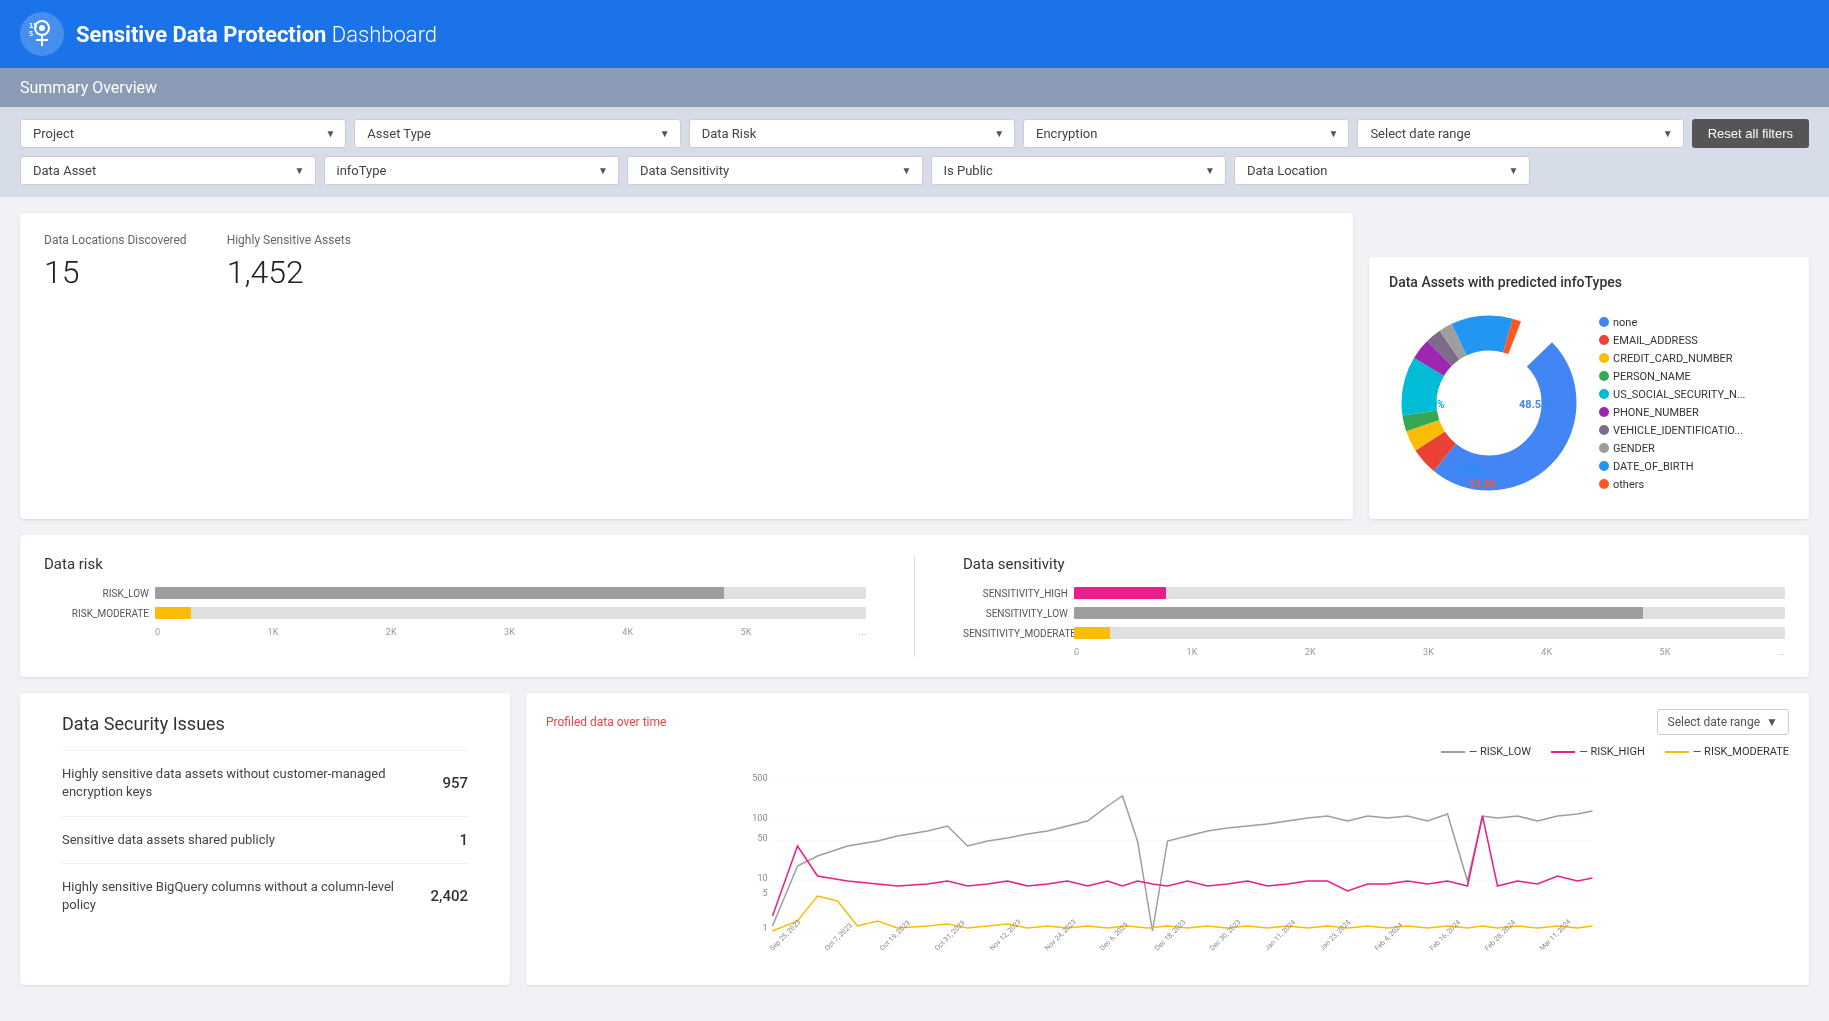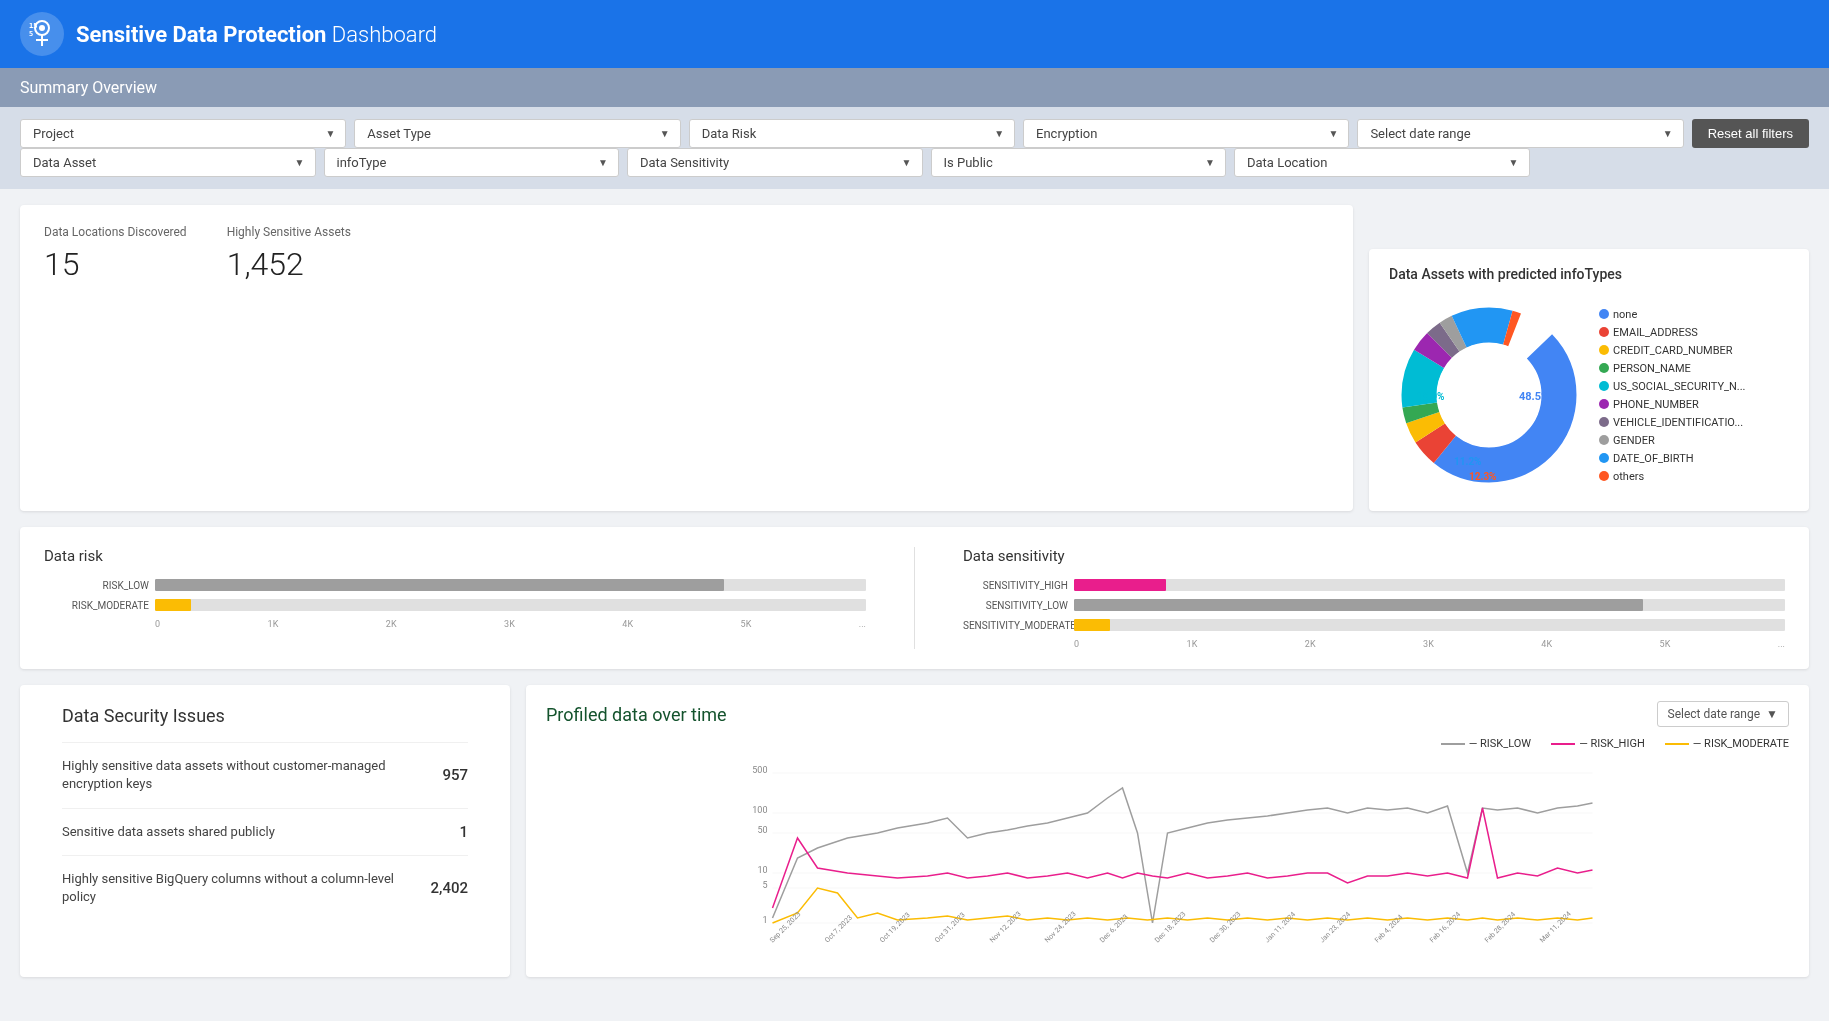--- a/index.html
+++ b/index.html
@@ -36,20 +36,21 @@
       font-size: 16px;
       font-weight: 400;
     }
 
     
     .filters-section {
       background: #d6dde8;
       padding: 12px 20px;
       display: flex;
       flex-wrap: wrap;
+      gap: 8px;
       align-items: center;
     }
     .filter-row {
       display: flex;
       gap: 8px;
       flex-wrap: wrap;
       width: 100%;
     }
     .filter-select {
       background: white;
@@ -179,21 +180,21 @@
       padding: 16px 20px;
       flex: 1;
       box-shadow: 0 1px 3px rgba(0,0,0,0.1);
     }
     .timeseries-header {
       display: flex;
       justify-content: space-between;
       align-items: center;
       margin-bottom: 10px;
     }
-    .timeseries-title { font-size: 18px; font-weight: 400; color: #14532d; }
+    .timeseries-title { font-size: 12px; font-weight: 400; color: #ef4444; }
     .date-select {
       background: white;
       border: 1px solid #ccc;
       border-radius: 3px;
       padding: 5px 10px;
       font-size: 12px;
       color: #555;
       display: flex;
       align-items: center;
       gap: 6px;

